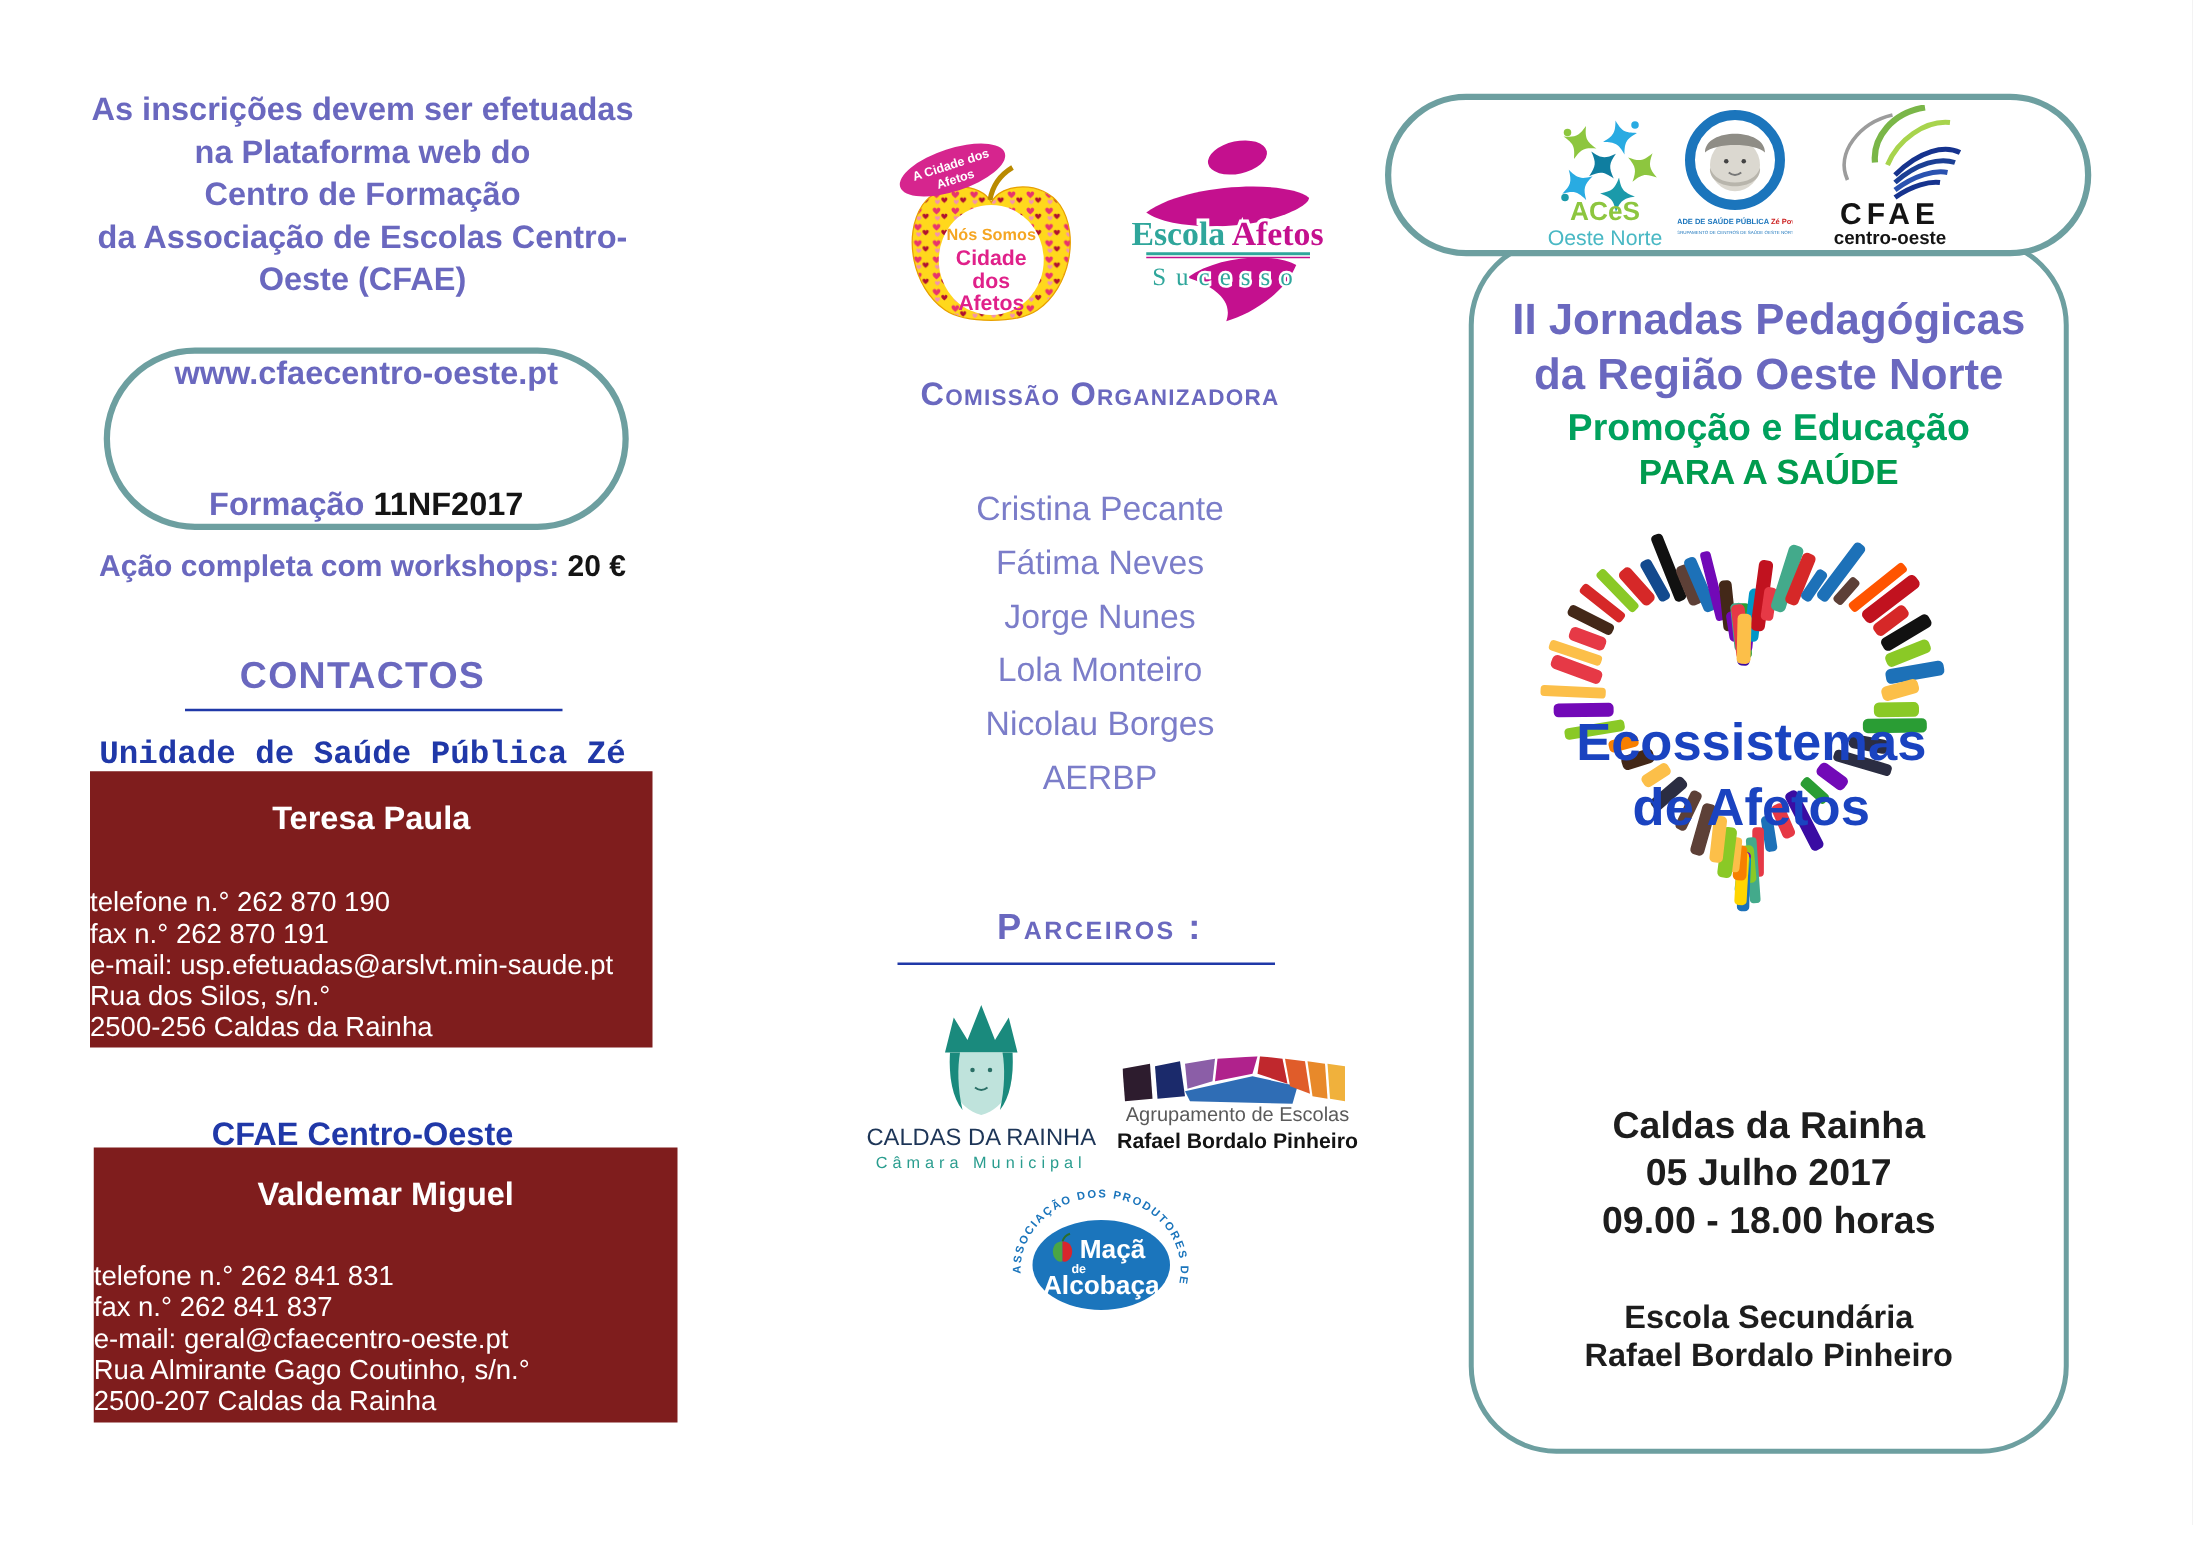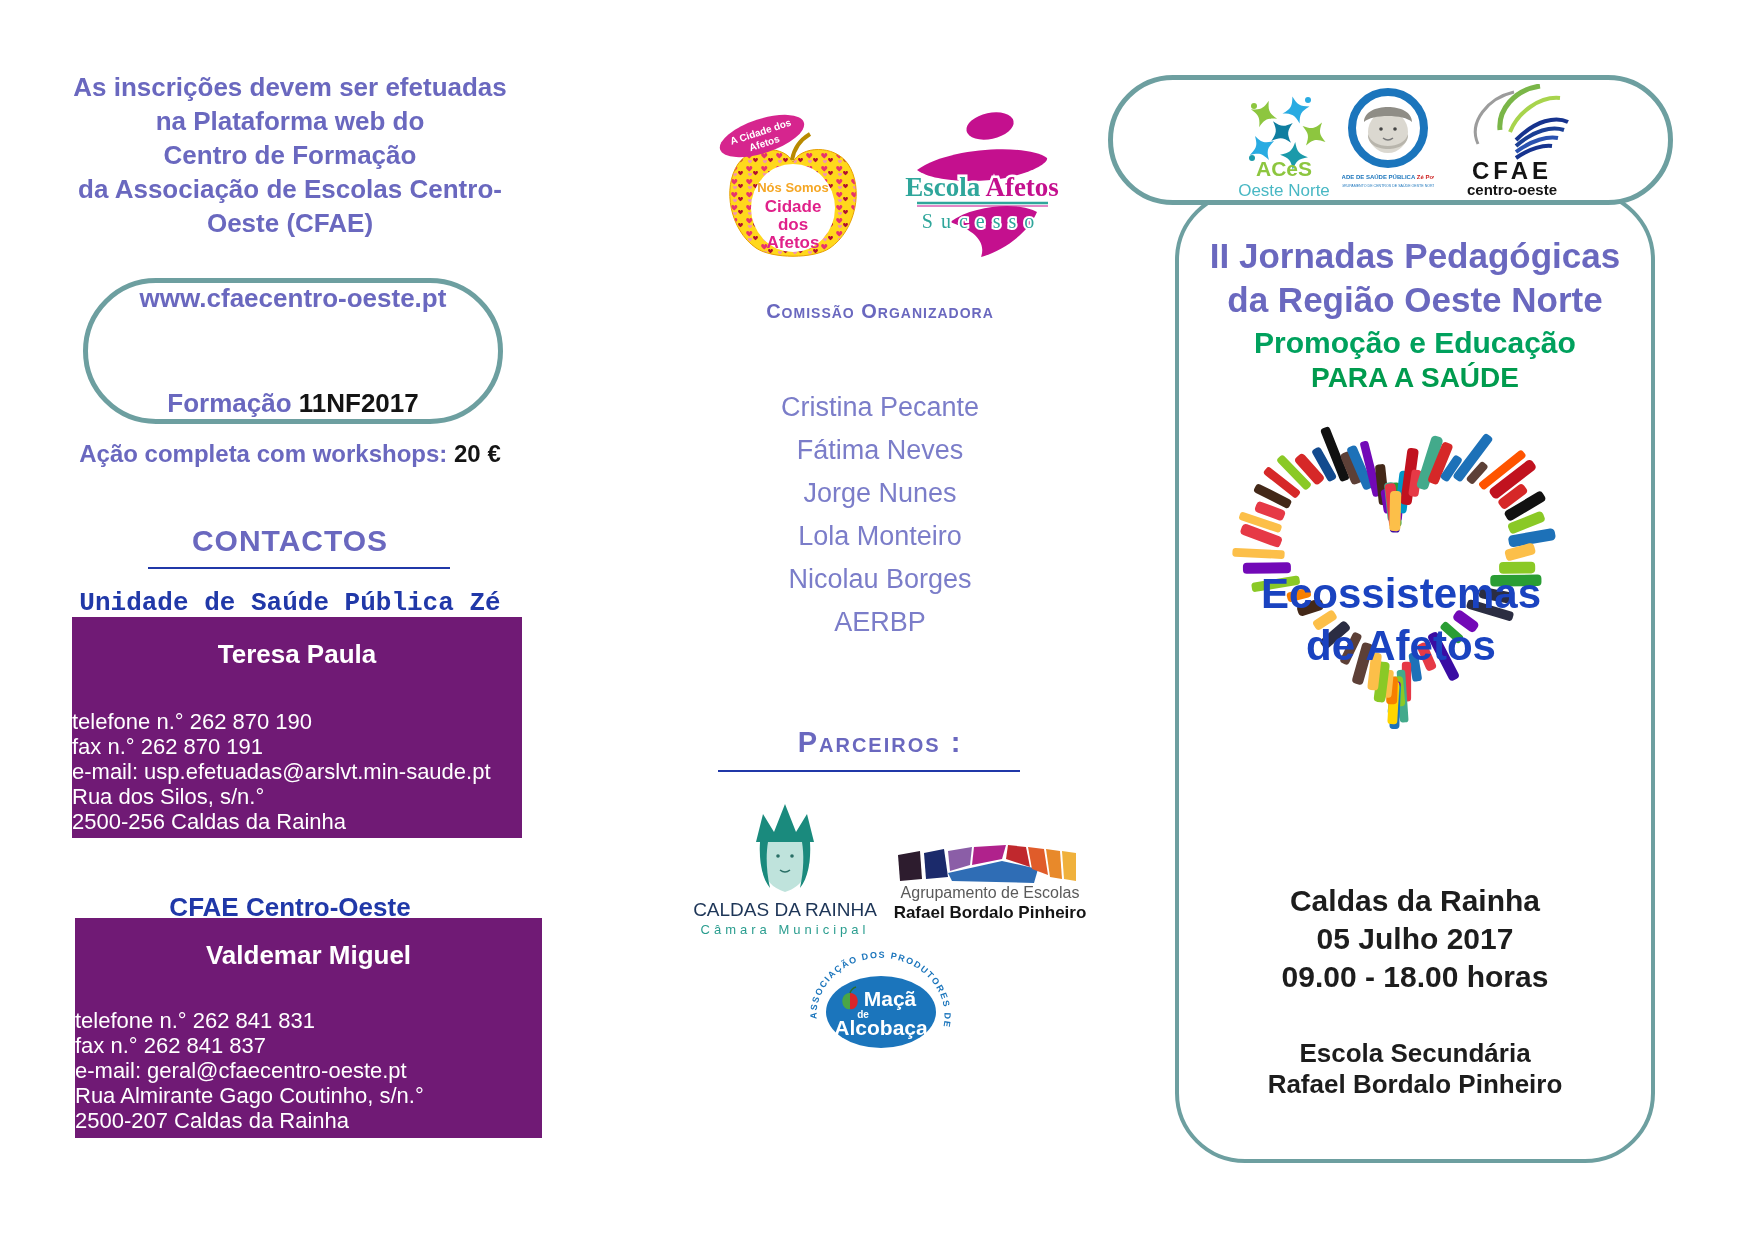--- a/index.html
+++ b/index.html
@@ -21,32 +21,32 @@
   .price { left:40px; top:440px; width:500px; font-size:24px; font-weight:bold; color:#6a68bf; }
   .price .euro { color:#141414; }
   .duration { left:40px; top:472px; width:500px; font-size:24px; font-weight:bold; color:#141414; }
   .contacts-h { left:40px; top:524px; width:500px; font-size:30px; font-weight:bold;
                 letter-spacing:1px; color:#6a68bf; }
   .rule { height:0; border-top:2px solid #2038a8; }
   .contacts-rule { left:148px; top:567px; width:302px; }
   .c-title { left:40px; width:500px; font-size:26px; font-weight:bold; color:#2038a8; }
   .c1-title { top:588px;font-family:Liberation Mono, monospace; }
   .c2-title { top:892px; }
-  .pbox { background:#701a75; color:#ffffff; }
+  .pbox { background:#7f1d1d; color:#ffffff; }
   .pbox1 { left:72px; top:617px; width:450px; height:221px; }
   .pbox2 { left:75px; top:918px; width:447px; height:220px;padding-left:20px; }
   .pbox .name { position:absolute; left:0; width:100%; text-align:center;
                 font-size:26px; font-weight:bold; }
   .pbox1 .name { top:22px; } .pbox2 .name { top:22px; }
   .pbox .lines { position:absolute; left:0; width:100%; text-align:left;
                  font-size:22px; line-height:25px; }
   .pbox1 .lines { top:92px; } .pbox2 .lines { top:90px; }
 
   
-  .committee-h { left:620px; top:300px; width:520px; font-size:20px; font-weight:bold;
+  .committee-h { left:620px; top:300px; width:520px; font-size:26px; font-weight:bold;
                  font-variant:small-caps; letter-spacing:1px; color:#6a68bf; }
   .names { left:620px; top:392px; width:520px; font-size:27px; color:#7b7dc9; }
   .names div { height:43px; }
   .partners-h { left:620px; top:726px; width:520px; font-size:29px; font-weight:bold;
                 font-variant:small-caps; letter-spacing:2px; color:#6a68bf; }
   .partners-rule { left:718px; top:770px; width:302px; }
   .aerbp-l1 { left:880px; top:884px; width:220px; font-size:16px; color:#5a5a5a; }
   .aerbp-l2 { left:880px; top:903px; width:220px; font-size:17px; font-weight:bold; color:#141414; }
 
   

